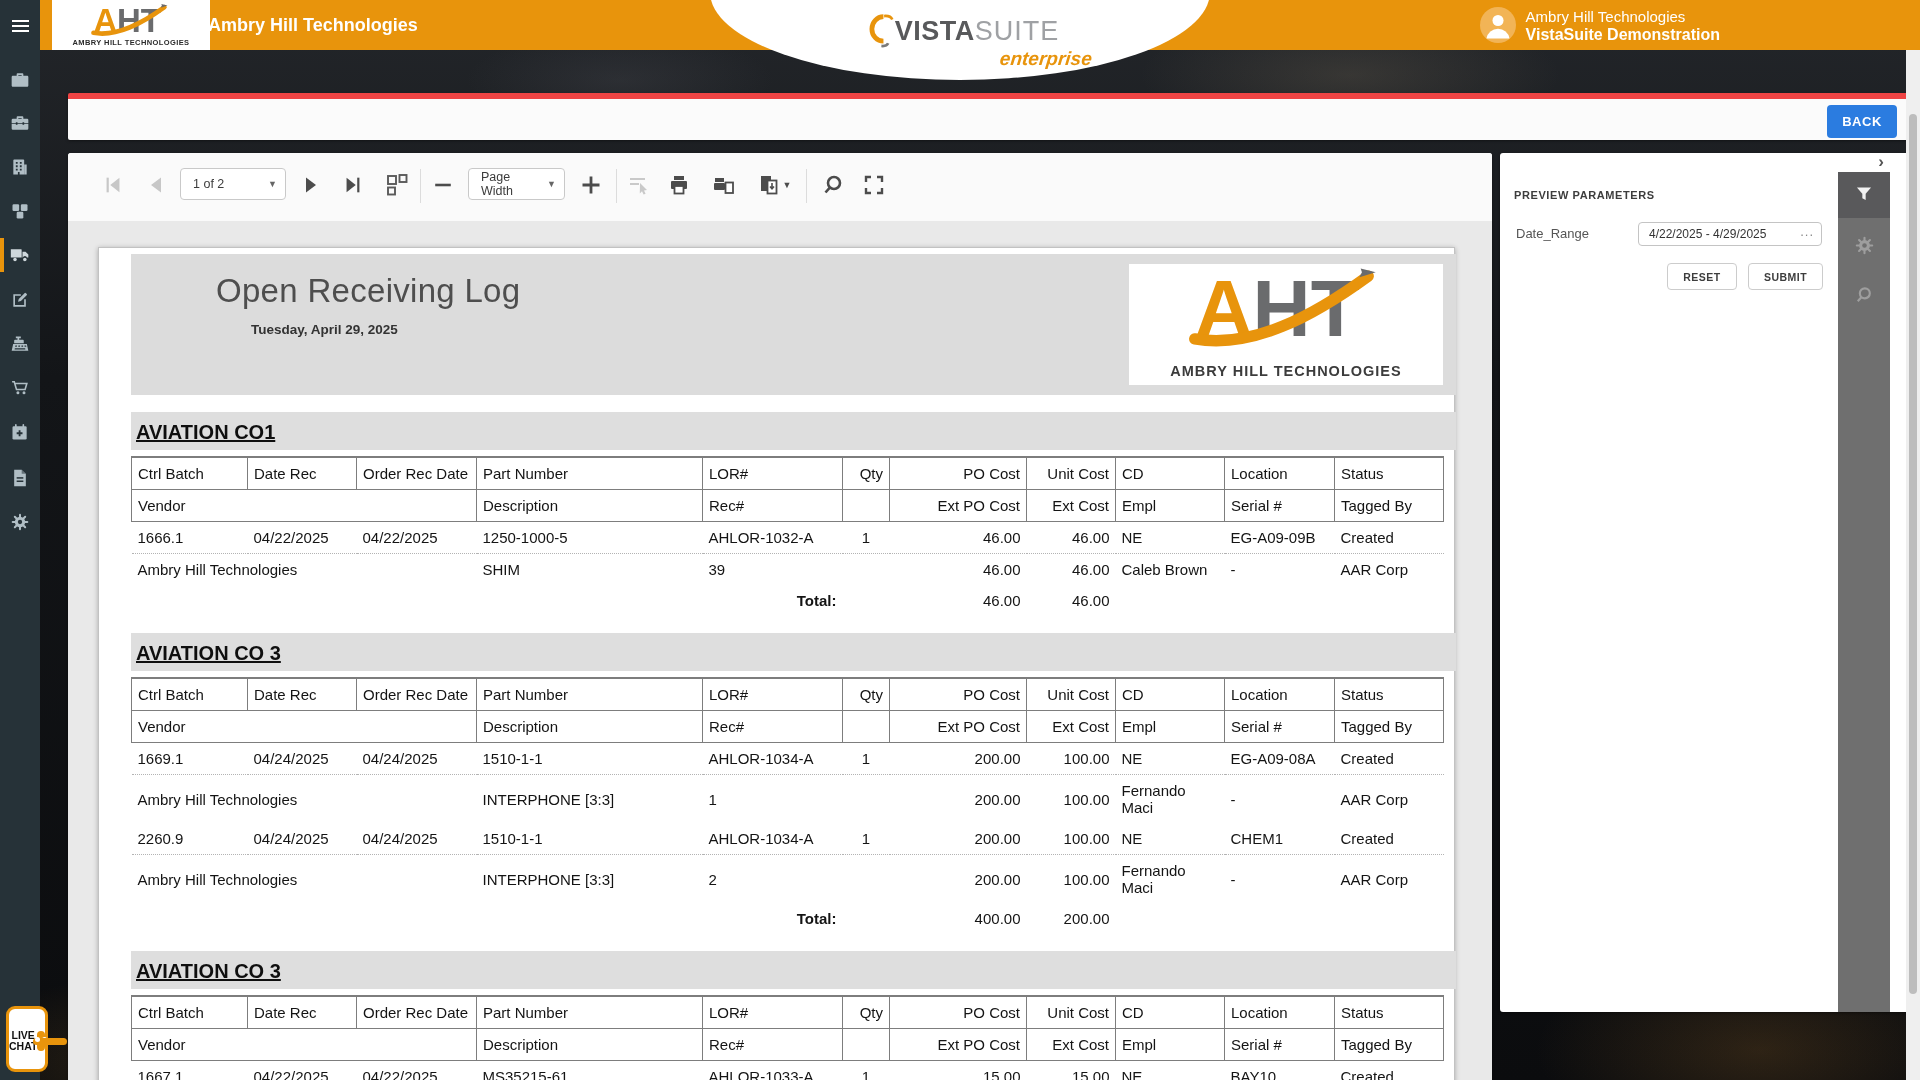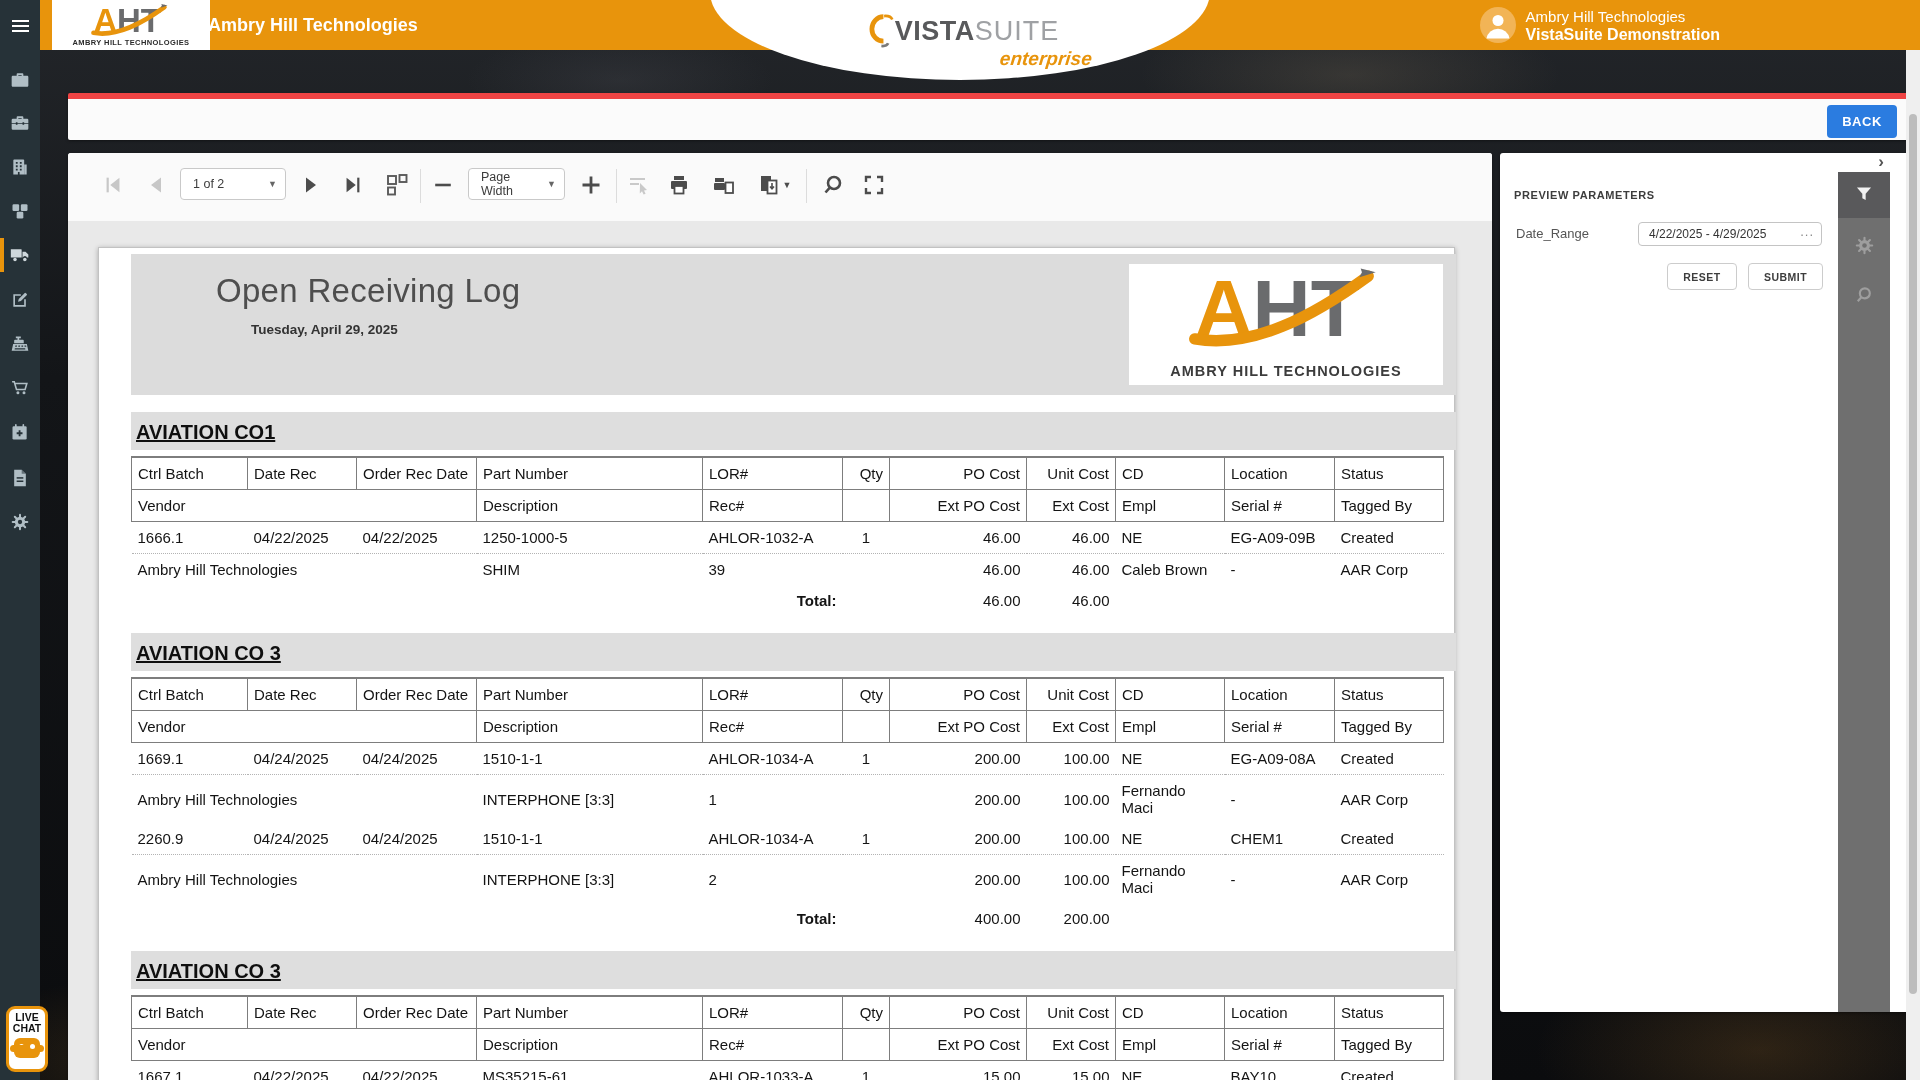--- a/index.html
+++ b/index.html
@@ -84,21 +84,21 @@
   .p-label{position:absolute;left:16px;top:73px;font-size:13px;color:#555;}
   .p-input{position:absolute;left:138px;top:69px;width:184px;height:24px;border:1px solid #c4c4c4;border-radius:4px;background:#fff;
     box-sizing:border-box;font-size:12px;color:#333;line-height:22px;padding:0 22px 0 10px;cursor:text;}
   .p-more{position:absolute;right:7px;top:-2px;color:#888;font-size:13px;letter-spacing:1px;cursor:pointer;}
   .p-btn{position:absolute;top:110px;height:27px;background:#fff;border:1px solid #ccc;border-radius:4px;
     font-family:"Liberation Sans",sans-serif;font-size:10.5px;font-weight:bold;letter-spacing:.5px;color:#3d3d3d;cursor:pointer;}
   .p-reset{left:167px;width:70px;}
   .p-submit{left:248px;width:75px;}
   
   .livechat{position:absolute;left:6px;bottom:8px;width:42px;height:66px;background:#fff;border:3px solid #E8940C;border-radius:9px;
-    z-index:40;display:flex;flex-direction:column;align-items:center;cursor:pointer;box-sizing:border-box;}
+    z-index:40;display:flex;flex-direction:row;align-items:center;cursor:pointer;box-sizing:border-box;}
   .lc-txt{font-size:10.5px;font-weight:900;color:#111;line-height:11px;margin-top:3px;text-align:center;}
   .robot{position:relative;width:26px;height:20px;background:#E8940C;border-radius:6px;margin-top:4px;}
   .robot::before{content:"";position:absolute;left:5px;top:6px;width:5px;height:5px;border-radius:50%;background:#fff;}
   .robot::after{content:"";position:absolute;right:5px;top:6px;width:5px;height:5px;border-radius:50%;background:#fff;}
   .robot-arm{position:absolute;left:-4px;bottom:6px;width:34px;height:7px;background:#E8940C;border-radius:4px;}
 </style>
 </head>
 <body>
 
 <div class="bg"></div>

